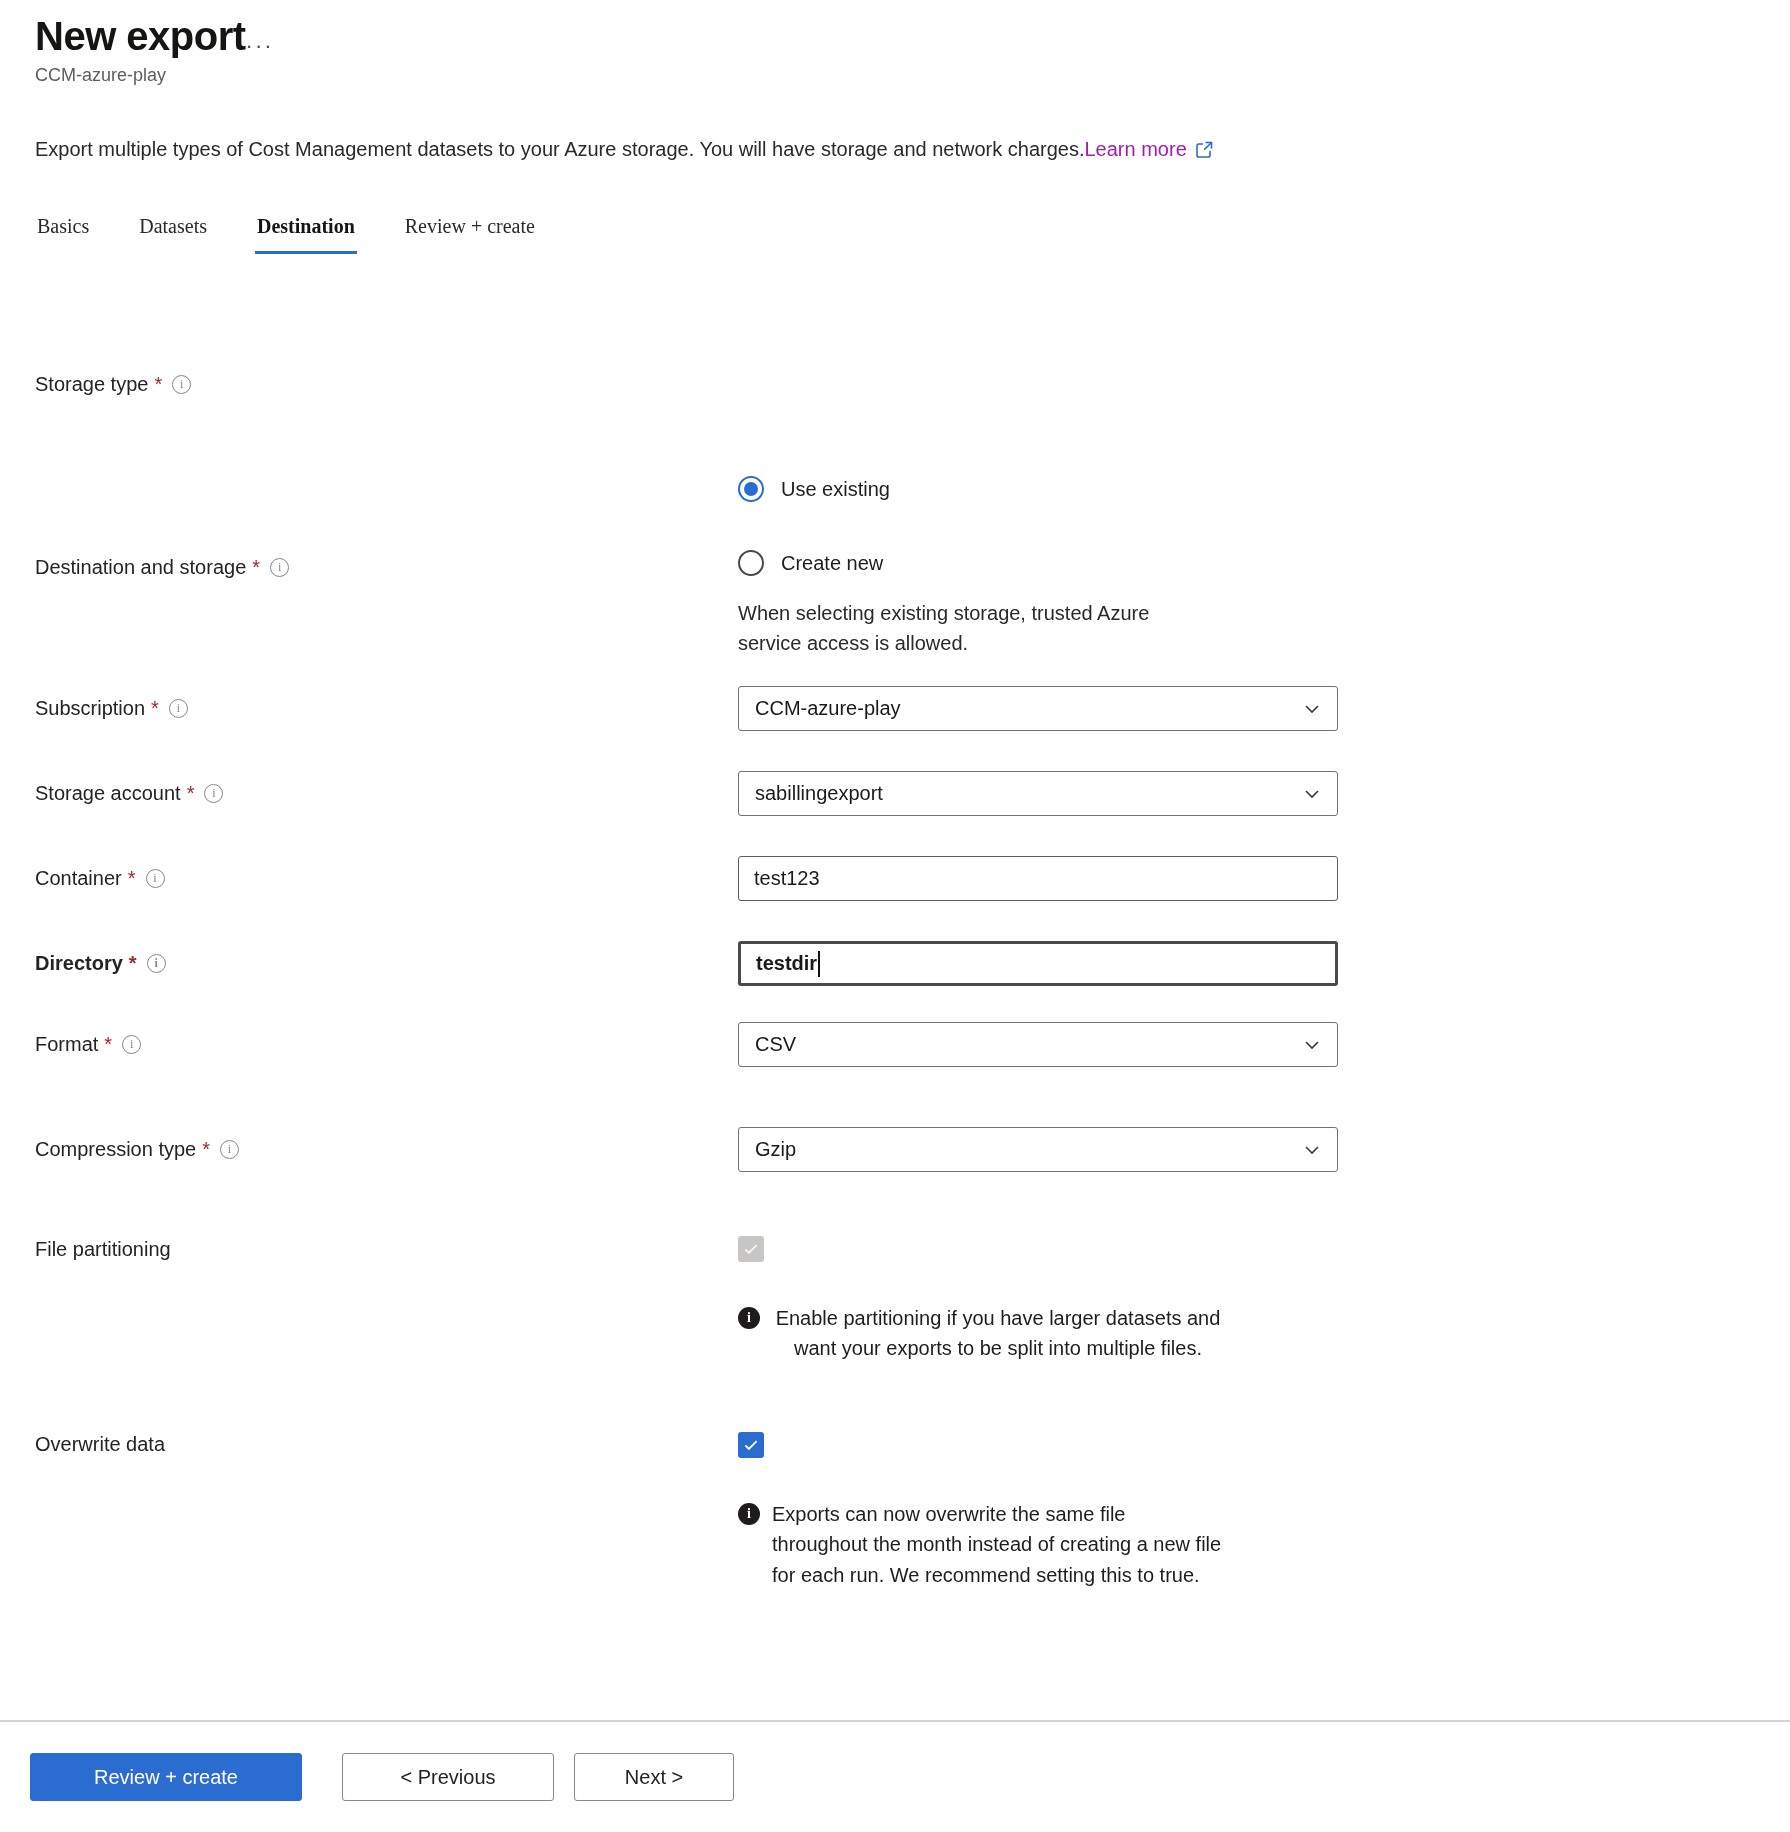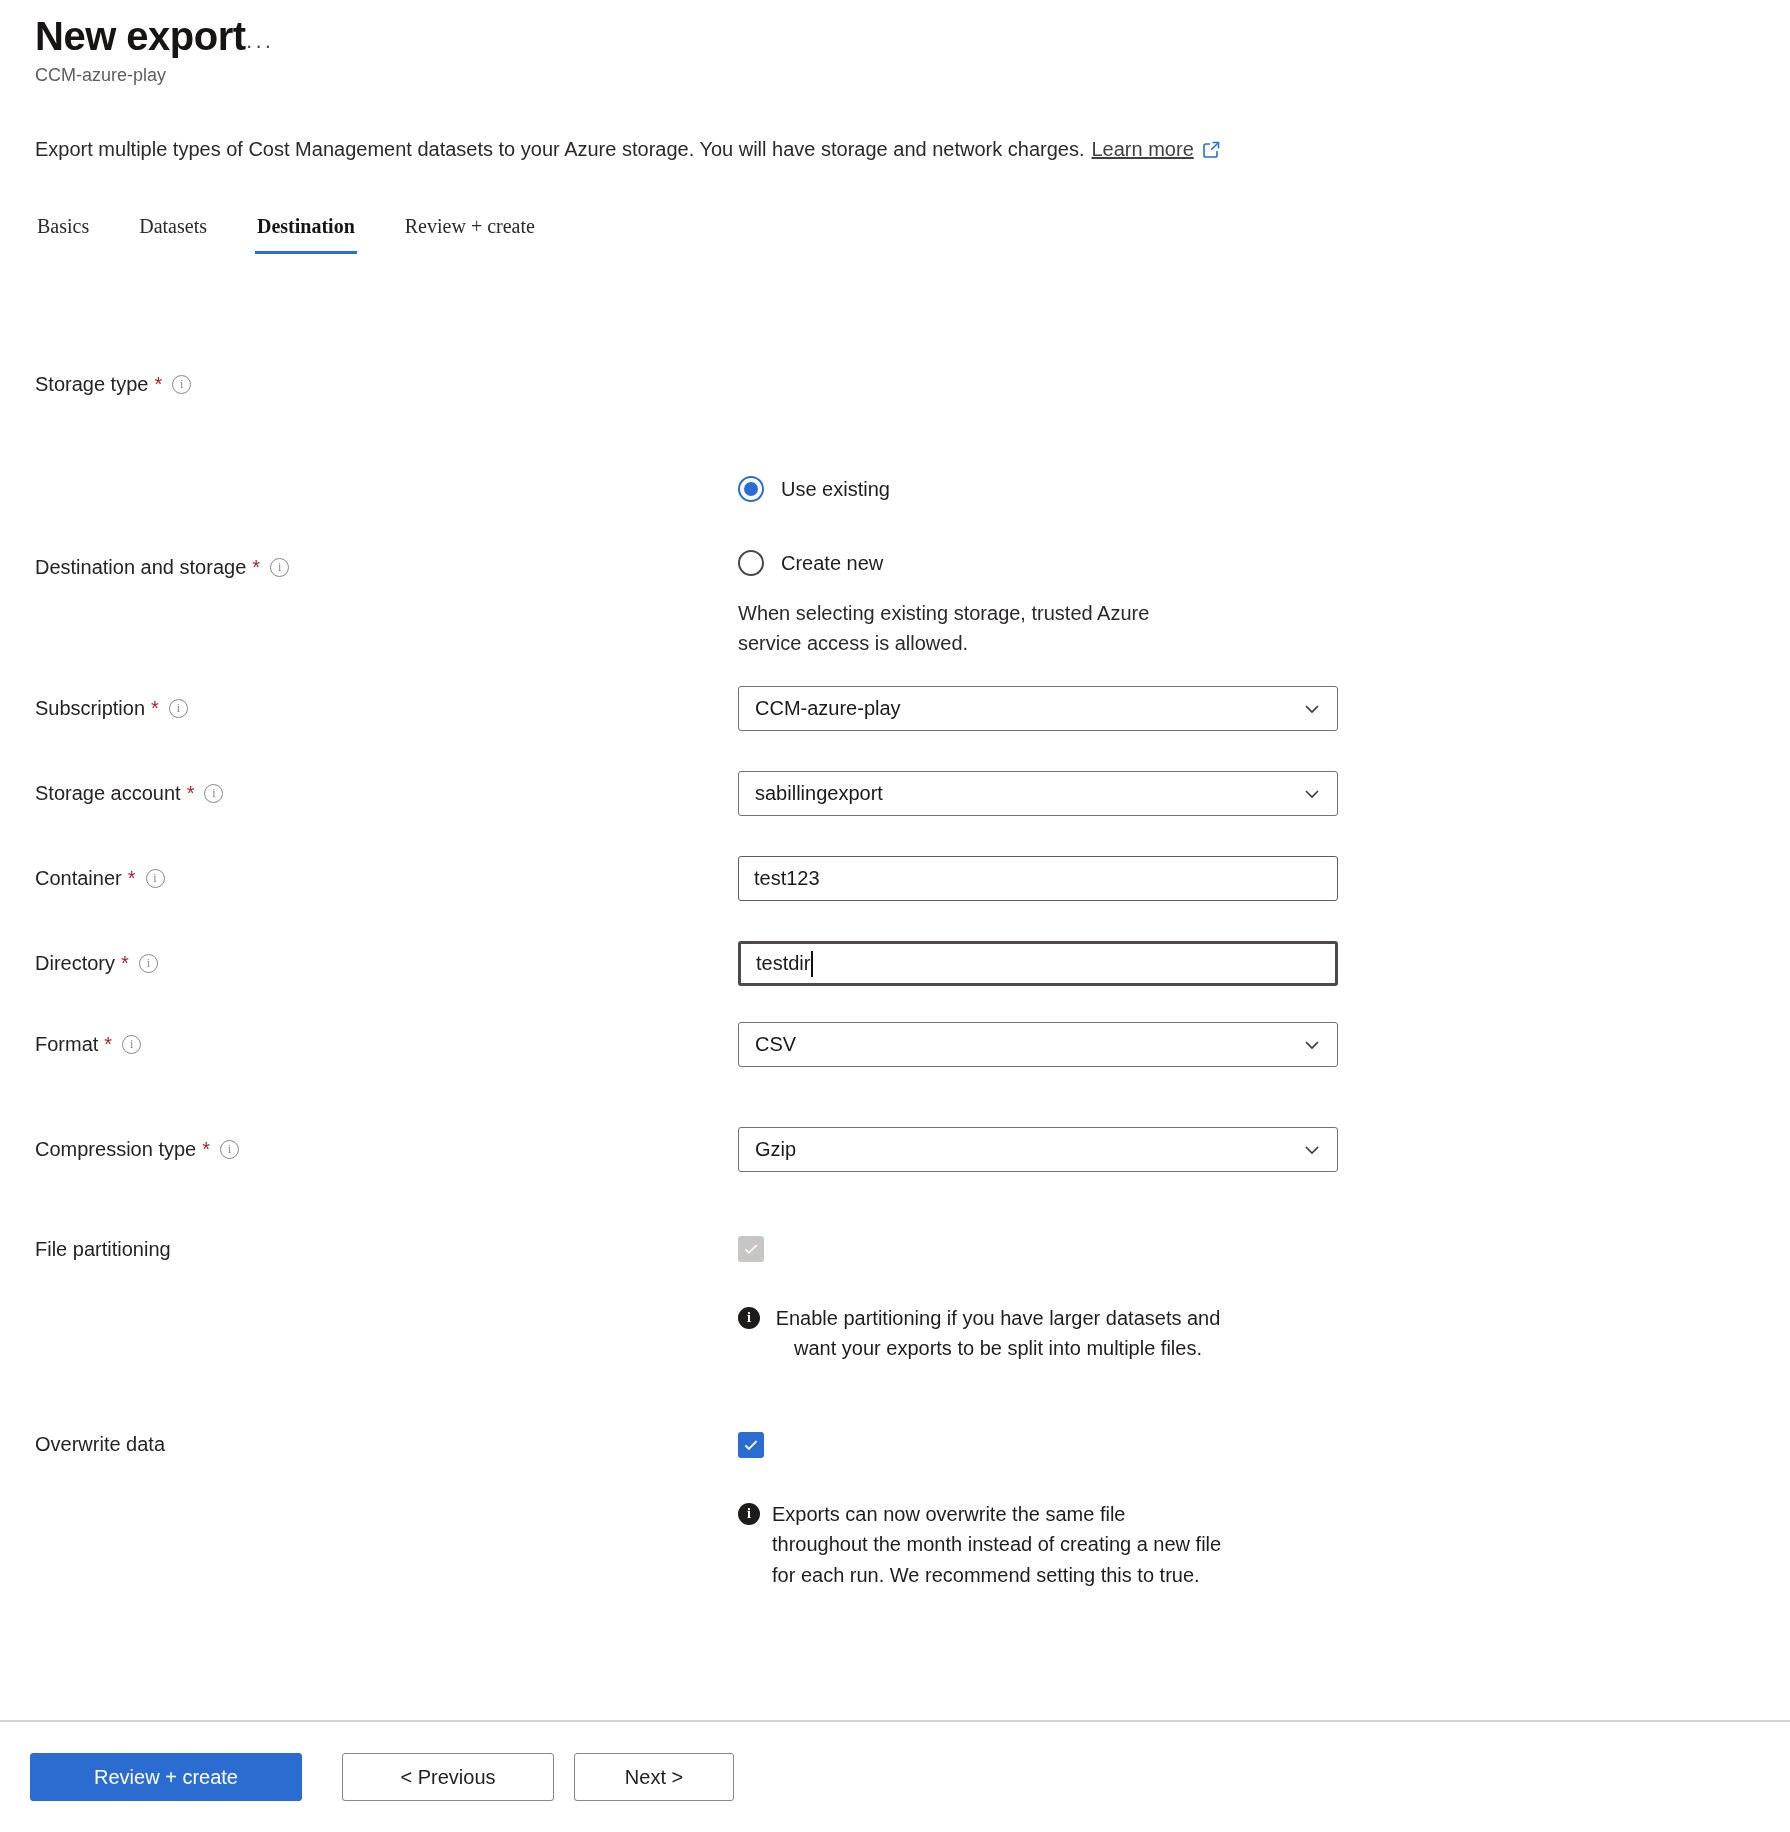--- a/index.html
+++ b/index.html
@@ -12,21 +12,21 @@
   .content { padding:14px 0 0 35px; }
 
   
   .title-row { display:flex; align-items:flex-end; }
   h1 { font-size:40px; font-weight:700; color:#161514; letter-spacing:-0.5px; }
   .ellipsis { font-size:22px; color:#4a4a4a; margin-top:10px; letter-spacing:2px; cursor:pointer; }
   .subtitle { margin-top:6px; font-size:18px; color:#605e5c; }
 
   
   .description { margin-top:52px; font-size:20px; color:#2b2a29; display:flex; align-items:center; flex-wrap:wrap; }
-  .learn-more { color:#404040; text-decoration:underline; margin-left:7px; cursor:pointer; }
+  .learn-more { color:#a21caf; cursor:pointer; }
   .ext-icon { margin-left:6px; display:inline-flex; cursor:pointer; }
 
   
   .tabs { margin-top:54px; display:flex; column-gap:46px; border-bottom:1px solid transparent; }
   .tab { font-size:20px; color:#2b2a29; padding:0 2px 13px 2px; cursor:pointer;font-family:Liberation Serif, serif; }
   .tab.active { font-weight:700; color:#161514; border-bottom:3px solid #2b6cd0; }
 
   
   .form { margin-top:118px; }
   .row { display:flex; align-items:center; }
@@ -81,21 +81,21 @@
     width:22px; height:22px; border-radius:50%; background:#1d1c1b; flex:none;
     display:flex; align-items:center; justify-content:center; margin-top:4px;
     color:#fff; font-size:14px; font-weight:700;
   }
   .note-icon::before { content:"i"; font-family:"Liberation Serif", serif; }
   .note-text { margin-left:12px; width:452px; font-size:20px; line-height:1.52; color:#1f1e1d; }
 
   
   .mb-80 { margin-bottom:80px; }
   .mb-40 { margin-bottom:40px; }
-  .mb-36 { margin-bottom:36px; }
+  .mb-36 { margin-bottom:36px;font-weight:bold; }
   .mb-28 { margin-bottom:28px; }
   .mb-60 { margin-bottom:60px; }
   .mb-64 { margin-bottom:64px; }
   .mb-68 { margin-bottom:68px;text-align:center; }
 
   
   .footer {
     position:absolute; left:0; right:0; bottom:0; height:112px;
     border-top:2px solid #d6d4d2; background:#fff;
     display:flex; align-items:center; padding-left:30px;

